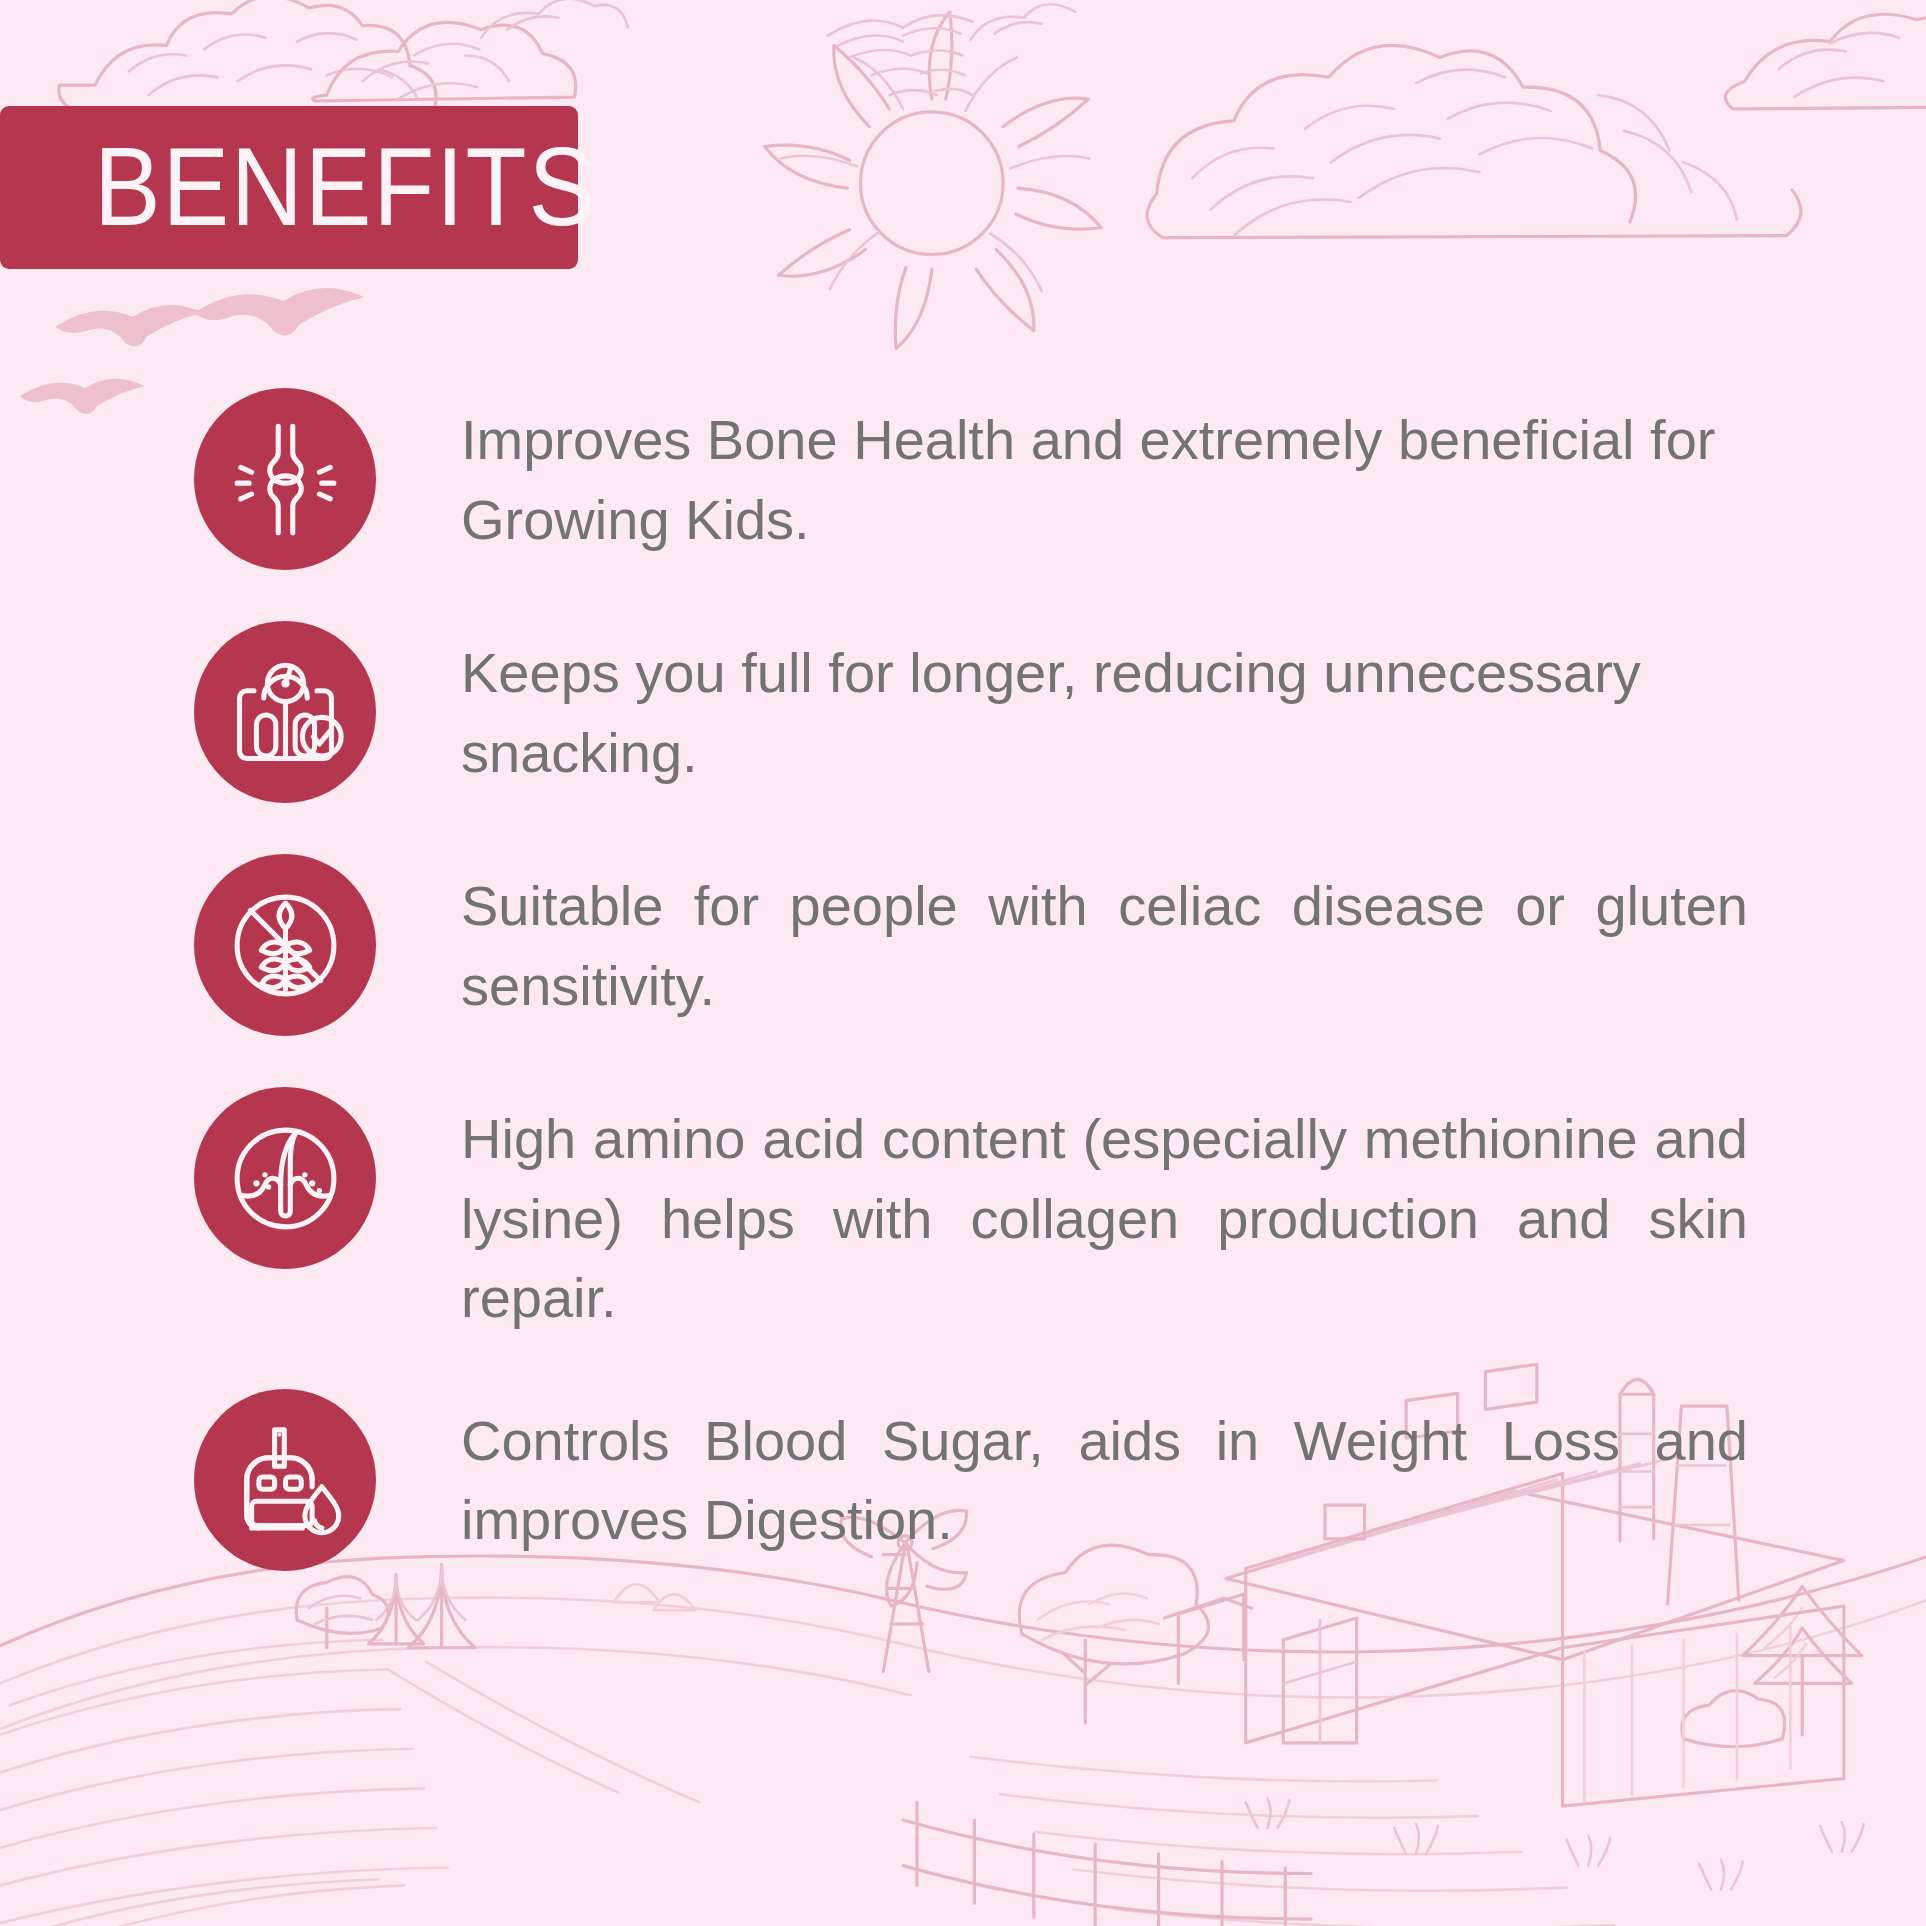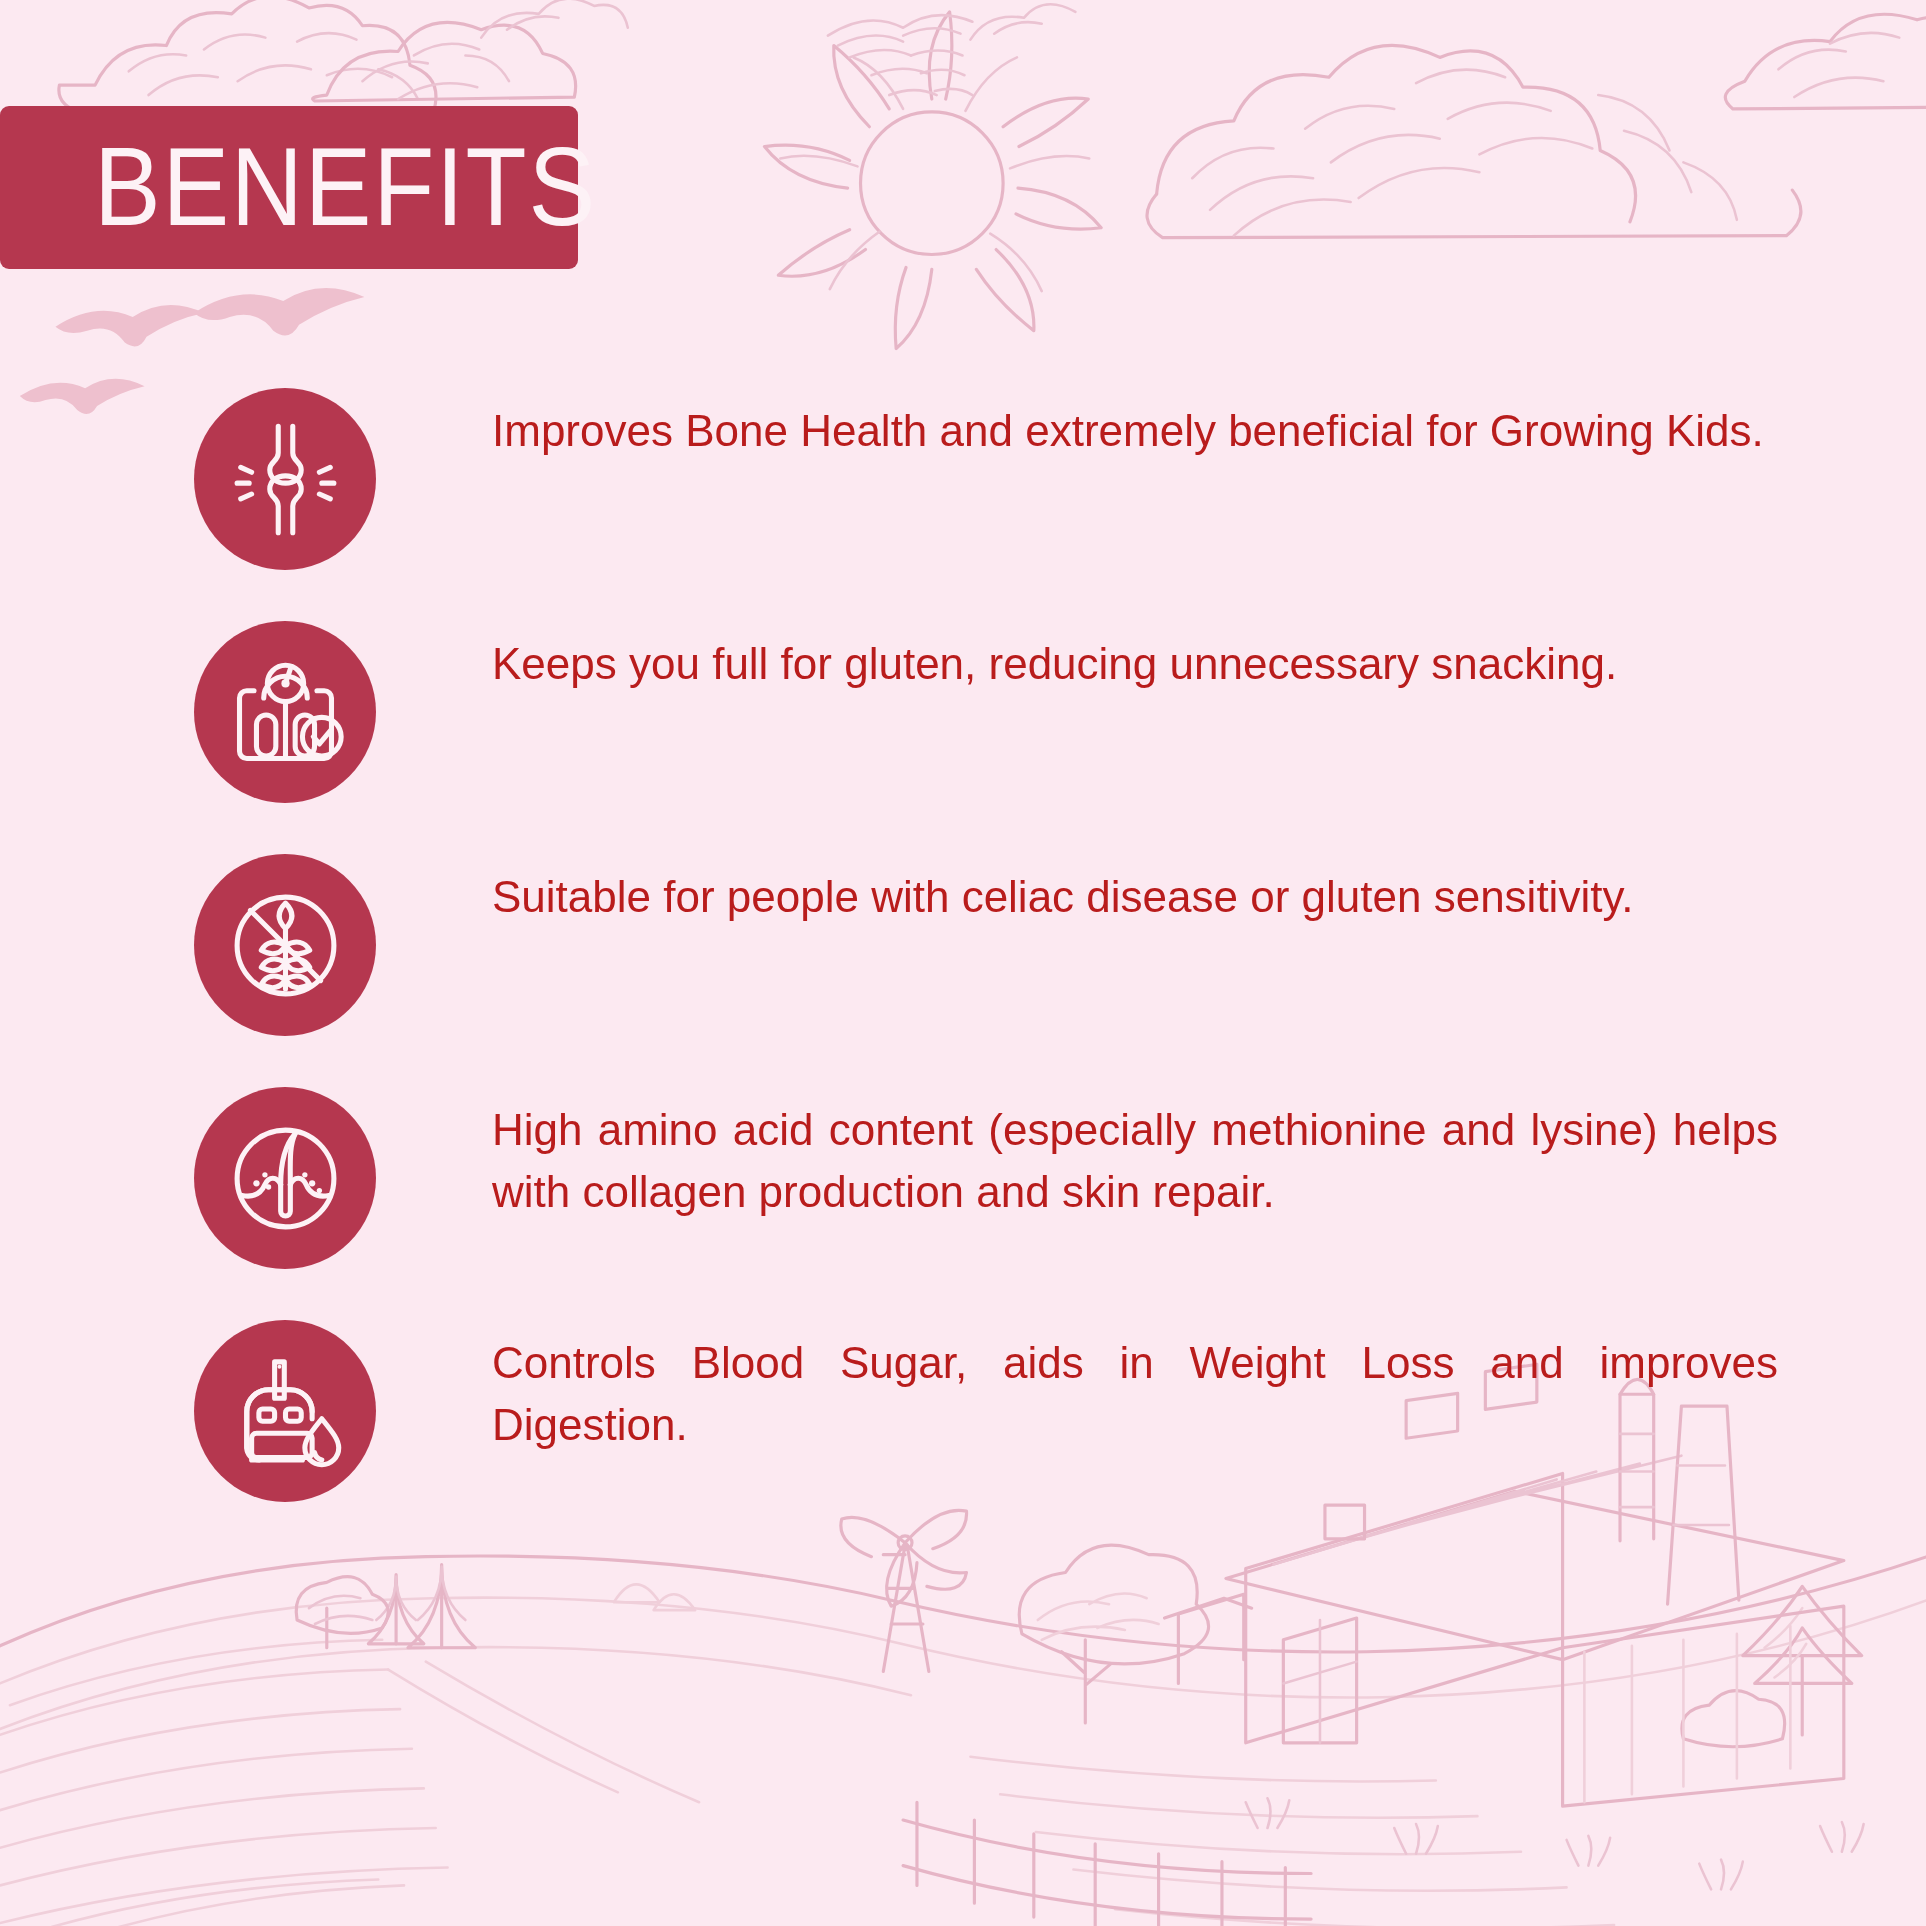--- a/index.html
+++ b/index.html
@@ -52,24 +52,24 @@
     width:182px;height:182px;
     border-radius:50%;
     background:#b5374f;
     display:flex;align-items:center;justify-content:center;
     margin-top:0;
   }
   .icon-badge svg{display:block;}
 
   .benefit-text{
     flex:1 1 auto;
-    margin-left:116px;
+    margin-left:85px;
     padding-right:149px;
-    color:#b91c1c;
-    font-size:44px;
+    color:#737373;
+    font-size:56px;
     line-height:1.42;
     text-align:justify;
     padding-top:12px;
     max-width:1287px;
   }
   .benefit-text.nojustify{text-align:left;}
 </style>
 </head>
 <body>
 
@@ -344,21 +344,21 @@
             <path d="M50 26 l4 -12"></path>
             <circle cx="50" cy="26" r="3.4" fill="#fdf2f6" stroke="none"></circle>
             <path d="M50 41 v47"></path>
             <rect x="26" y="52" width="16" height="34" rx="8"></rect>
             <rect x="58" y="52" width="16" height="34" rx="8"></rect>
             <circle cx="80" cy="70" r="16" stroke-width="4.2"></circle>
             <path d="M73 70 l5 6 l10 -12"></path>
           </g>
         </svg>
       </div>
-      <div class="benefit-text nojustify">Keeps you full for gluten, reducing unnecessary snacking.</div>
+      <div class="benefit-text nojustify">Keeps you full for longer, reducing unnecessary snacking.</div>
     </div>
 
     <div class="benefit-row">
       <div class="icon-badge">
         <svg width="121" height="121" viewBox="0 0 100 100" xmlns="http://www.w3.org/2000/svg">
           <g fill="none" stroke="#fdf2f6" stroke-width="4.2" stroke-linecap="round" stroke-linejoin="round">
             <circle cx="50" cy="50" r="40"></circle>
             <path d="M21 21 L79 79"></path>
             <path d="M50 86 V36"></path>
             <path d="M50 36 c-7 -7 -7 -14 0 -21 c7 7 7 14 0 21z"></path>

